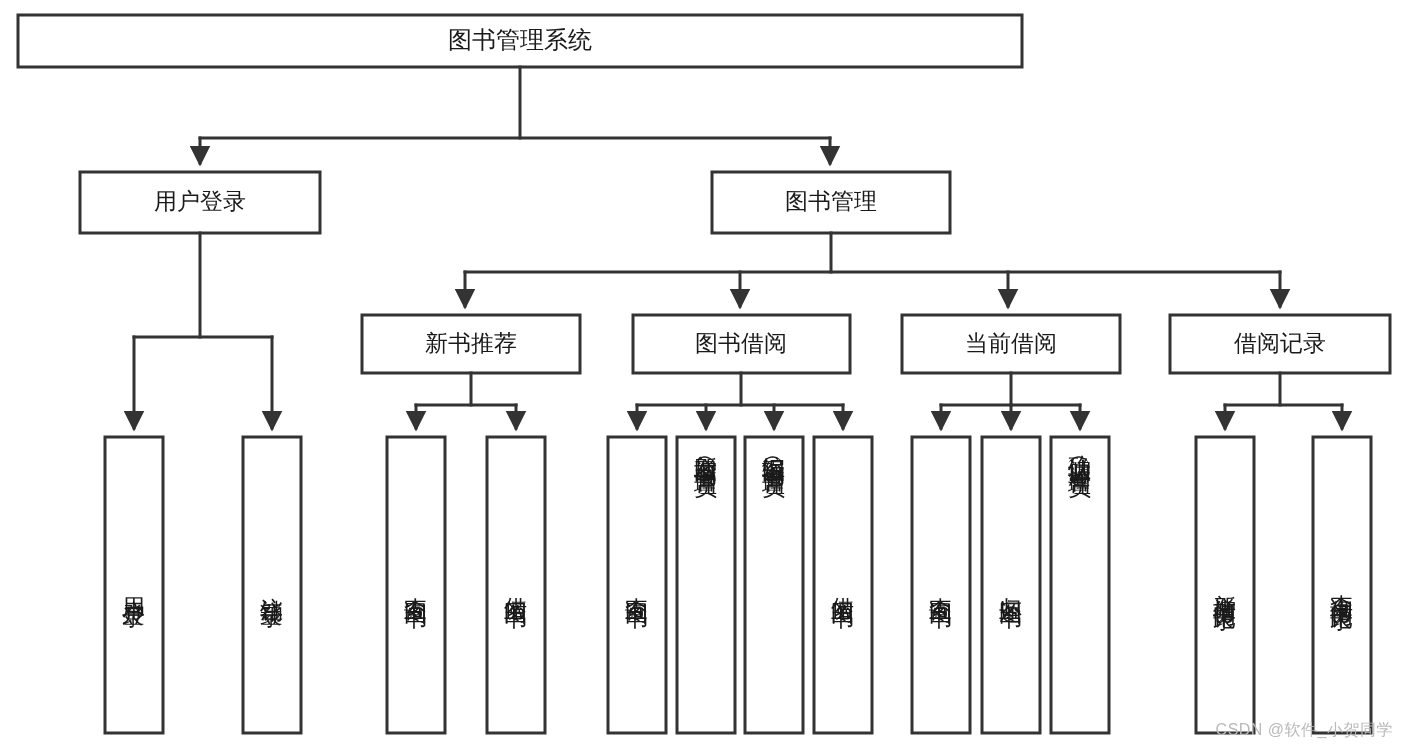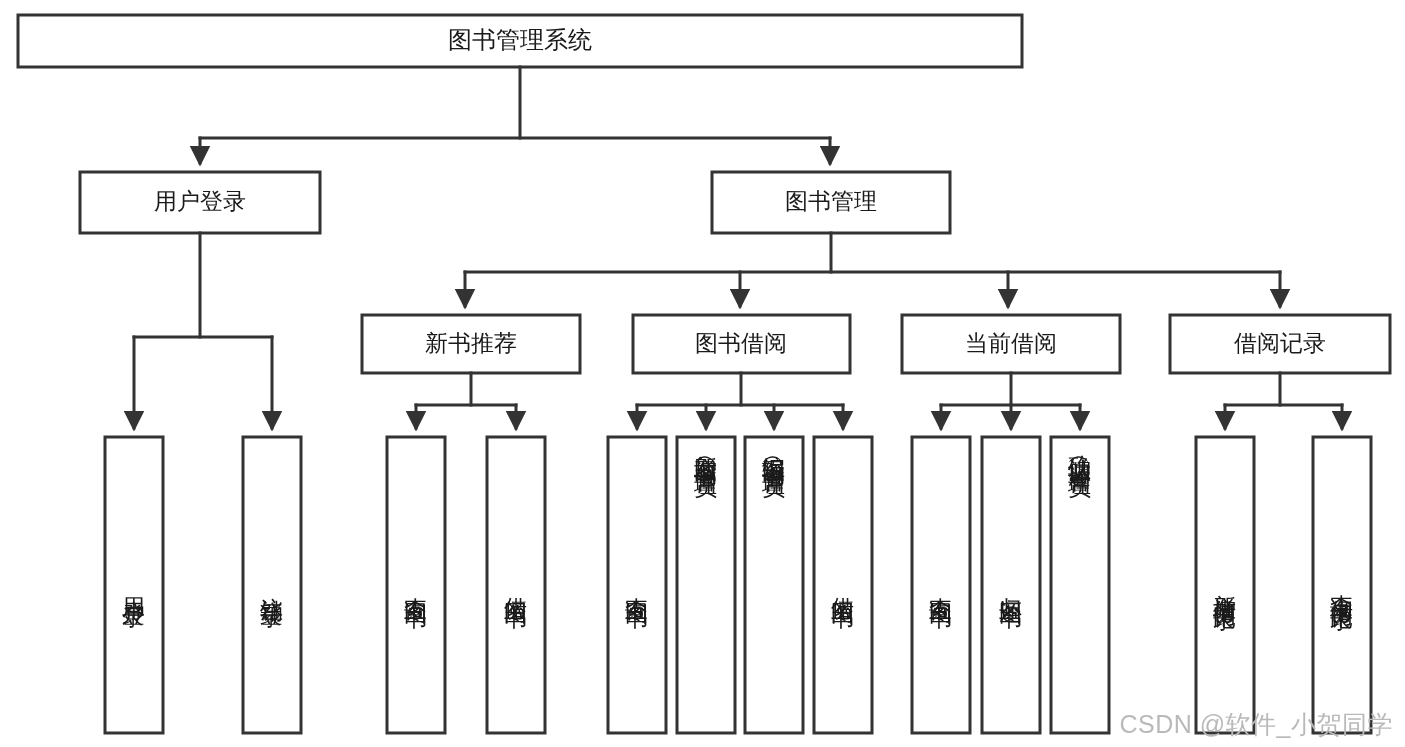--- a/index.html
+++ b/index.html
@@ -69,21 +69,21 @@
     line-height: 1.22;
     letter-spacing: 3px;
     color: #1a1a1a;
     white-space: nowrap;
   }
   .watermark {
     position: absolute;
     right: 12px;
     bottom: 6px;
     font-family: "Liberation Sans", "DejaVu Sans", sans-serif;
-    font-size: 25px;
+    font-size: 16px;
     color: #b9b9b9;
     white-space: nowrap;
     letter-spacing: 0.5px;
   }
 </style>
 </head>
 <body>
 
 <div id="diagram-root">
 

